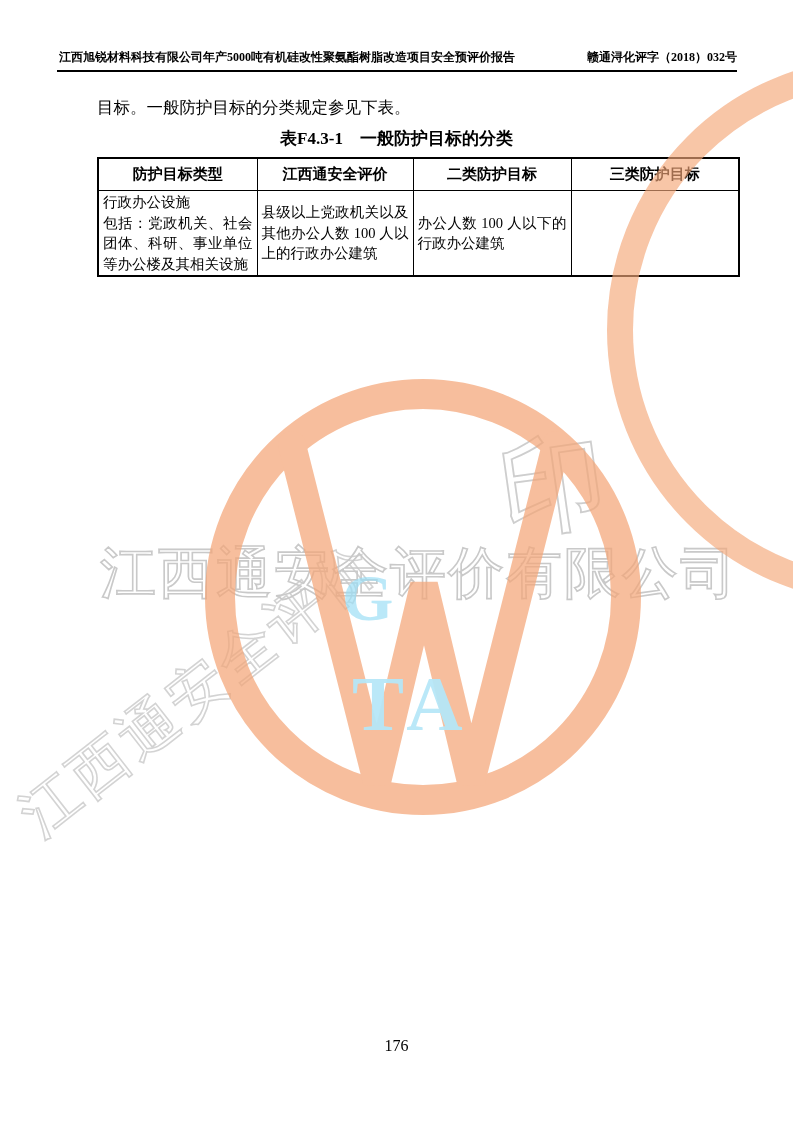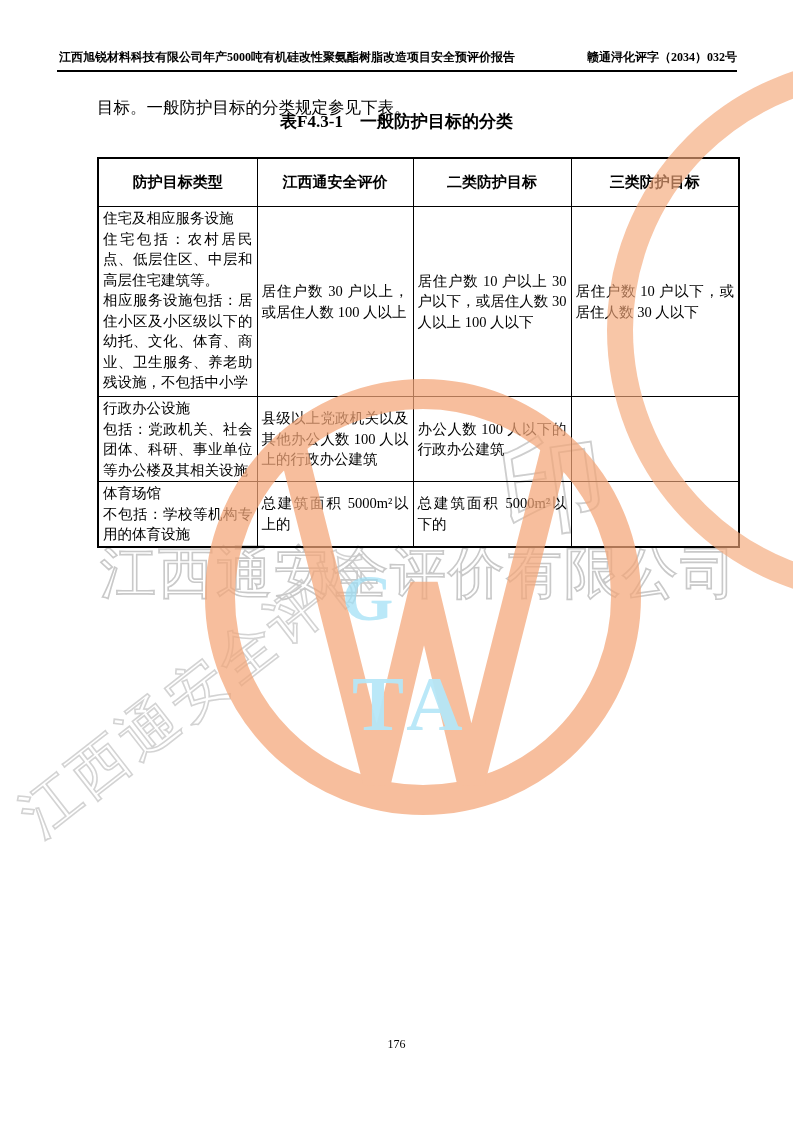--- a/index.html
+++ b/index.html
@@ -8,95 +8,80 @@
     font-family:"Liberation Serif","DejaVu Serif",serif; color:#000;
     overflow:hidden;
   }
   .doc-header {
     position:absolute; left:59px; top:49px; width:678px;
     display:flex; justify-content:space-between; align-items:flex-start;
     font-size:12px; font-weight:bold; white-space:nowrap; z-index:2;
   }
   .header-rule { position:absolute; left:57px; top:70px; width:680px; height:2px; background:#000; z-index:2; }
   .intro { position:absolute; left:97px; top:97px; font-size:16.5px; z-index:2; }
-  .table-title { position:absolute; left:0; top:110px; width:100%; text-align:center; font-size:17px; font-weight:bold; z-index:2; }
+  .table-title { position:absolute; left:0; top:127px; width:100%; text-align:center; font-size:17px; font-weight:bold; z-index:2; }
   table.protection {
     position:absolute; left:97px; top:157px; width:641px;
     border-collapse:collapse; table-layout:fixed; z-index:2;
     border:2px solid #000;
   }
   table.protection th, table.protection td { border:1px solid #000; }
   table.protection th {
-    font-size:15px; font-weight:bold; text-align:center; height:31px; padding:8px 2px;margin-left:12px;
+    font-size:15px; font-weight:bold; text-align:center; height:31px; padding:0 2px;margin-left:12px;
   }
   table.protection td {
     font-size:14.5px; line-height:20.5px; padding:1px 4px;
     vertical-align:middle; text-align:justify;
     white-space:pre-wrap; word-break:break-all; overflow:hidden;
   }
   table.protection td.c0 { vertical-align:top; }
-  .page-number { position:absolute; left:0; top:1037px; width:100%; text-align:center; font-size:12px; z-index:2; }
+  .page-number { position:absolute; left:0; top:1037px; width:100%; text-align:center; font-size:16px; z-index:2; }
   .wm { position:absolute; left:0; top:0; width:793px; height:1122px; pointer-events:none; }
   .wm-back { z-index:1; }
   .wm-front { z-index:3; opacity:0.72; }
 </style>
 </head>
 <body>
 
 <div class="page">
 
   <svg class="wm wm-back" viewBox="0 0 793 1122">
     <text x="100" y="592" font-size="56" letter-spacing="2" fill="none" stroke-width="1.6" stroke="#C9C9C9">江西通安全评价有限公司</text>
     <text x="40" y="838" font-size="58" letter-spacing="4" fill="none" stroke-width="1.6" transform="rotate(-38 40 838)" opacity="0.8" stroke="#C9C9C9">江西通安全评价</text>
     <text x="498" y="522" font-size="106" fill="none" stroke-width="1.8" transform="rotate(-8 550 470)" opacity="0.9" stroke="#C9C9C9">印</text>
   </svg>
 
   <div class="doc-header">
     <span>江西旭锐材料科技有限公司年产5000吨有机硅改性聚氨酯树脂改造项目安全预评价报告</span>
-    <span>赣通浔化评字（2034）032号</span>
+    <span>赣通浔化评字（2018）032号</span>
   </div>
   <div class="header-rule"></div>
 
   <div class="intro">目标。一般防护目标的分类规定参见下表。</div>
   <div class="table-title">表F4.3-1　一般防护目标的分类</div>
 
   <table class="protection">
     <colgroup>
       <col style="width:159px">
         <col style="width:156px">
         <col style="width:158px">
         <col style="width:168px">
     </colgroup>
     <tbody>
         <tr style="height:31px">
       <th>防护目标类型</th>
       <th>江西通安全评价</th>
       <th>二类防护目标</th>
       <th>三类防护目标</th>
     </tr>
-    <tr style="height:190px">
-      <td class="c0">住宅及相应服务设施
-住宅包括：农村居民点、低层住区、中层和高层住宅建筑等。
-相应服务设施包括：居住小区及小区级以下的幼托、文化、体育、商业、卫生服务、养老助残设施，不包括中小学</td>
-      <td>居住户数 30 户以上，或居住人数 100 人以上</td>
-      <td>居住户数 10 户以上 30 户以下，或居住人数 30 人以上 100 人以下</td>
-      <td>居住户数 10 户以下，或居住人数 30 人以下</td>
-    </tr>
     <tr style="height:81px">
       <td class="c0">行政办公设施
 包括：党政机关、社会团体、科研、事业单位等办公楼及其相关设施</td>
       <td>县级以上党政机关以及其他办公人数 100 人以上的行政办公建筑</td>
       <td>办公人数 100 人以下的行政办公建筑</td>
-      <td></td>
-    </tr>
-    <tr style="height:61px">
-      <td class="c0">体育场馆
-不包括：学校等机构专用的体育设施</td>
-      <td>总建筑面积 5000m²以上的</td>
-      <td>总建筑面积 5000m²以下的</td>
       <td></td>
     </tr>
   </tbody>
     </table>
 
   <div class="page-number">176</div>
 
   <svg class="wm wm-front" viewBox="0 0 793 1122">
     <g>
       <circle cx="423" cy="597" r="203" fill="none" stroke-width="30" stroke="#F4A678"></circle>

